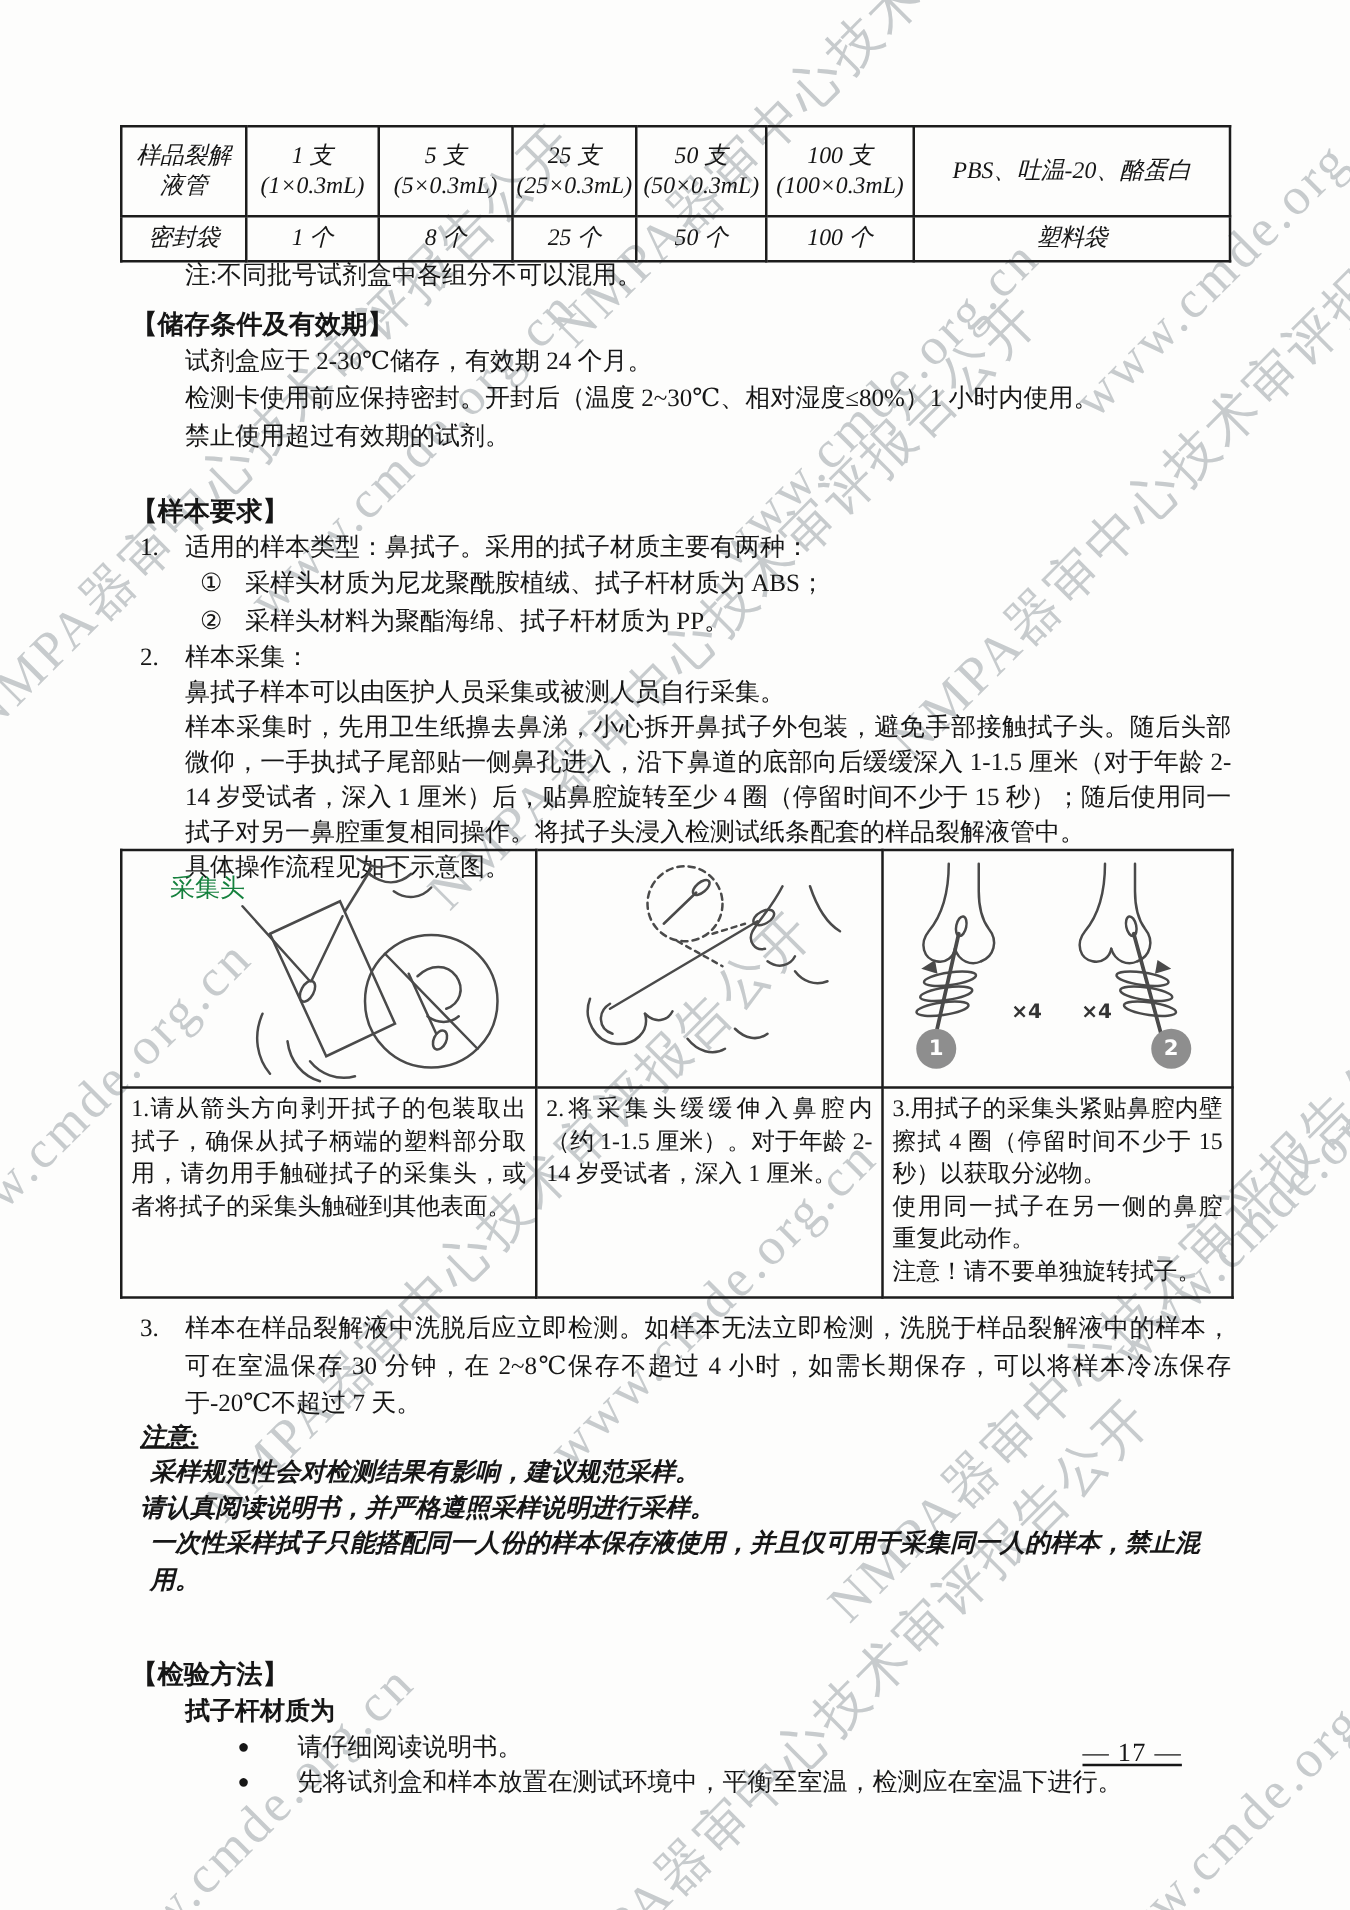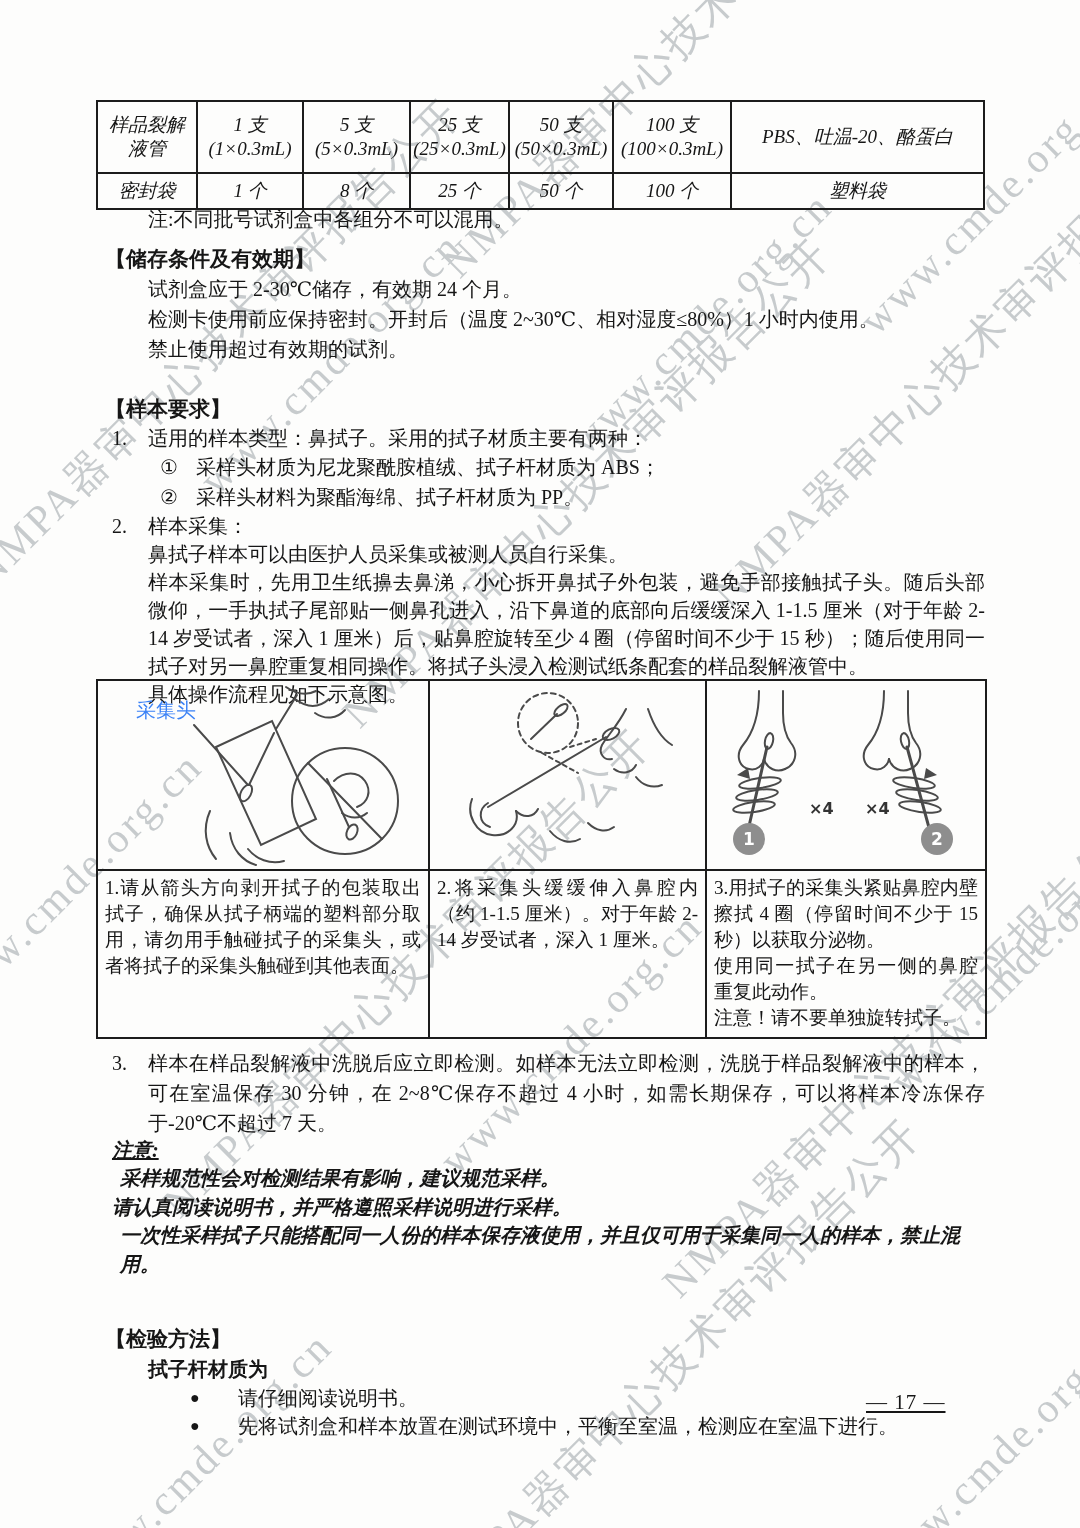--- a/index.html
+++ b/index.html
@@ -28,21 +28,21 @@
   .num-item .tx{flex:1;}
   .sub-item{display:flex;font-size:20px;line-height:30px;padding-left:55px;}
   .sub-item .no{flex:0 0 36px;}
   .para{font-size:20px;line-height:28px;text-align:justify;text-align-last:left;}
   
   table.diag{border-collapse:collapse;width:889px;table-layout:fixed;}
   table.diag td{border:2px solid #1c1c1c;vertical-align:top;padding:0;}
   .dc0{width:330px}.dc1{width:275px}.dc2{width:278px}
   .figcell{position:relative;height:188px;overflow:hidden;}
   .figcell svg{position:absolute;left:0;top:0;}
-  .fig-label{position:absolute;font-size:20px;color:#3b82f6;}
+  .fig-label{position:absolute;font-size:20px;color:#15803d;}
   .x4{position:absolute;font-family:"DejaVu Sans","Liberation Sans",sans-serif;font-weight:bold;font-size:16px;color:#333;}
   .badge{position:absolute;width:32px;height:32px;border-radius:50%;background:#8e8e8e;color:#fff;
          font-family:"DejaVu Sans","Liberation Sans",sans-serif;font-weight:bold;font-size:17px;
          display:flex;align-items:center;justify-content:center;}
   .cap{font-size:19px;line-height:26px;padding:4px 7px 6px 7px;text-align:justify;text-align-last:left;}
   
   .notice-h{font-size:20px;font-weight:bold;font-style:italic;text-decoration:underline;line-height:28px;}
   .notice-ln{font-size:20px;font-weight:bold;font-style:italic;line-height:28.5px;padding-left:8px;}
   
   .sub-b{font-size:20px;font-weight:bold;line-height:30px;}

